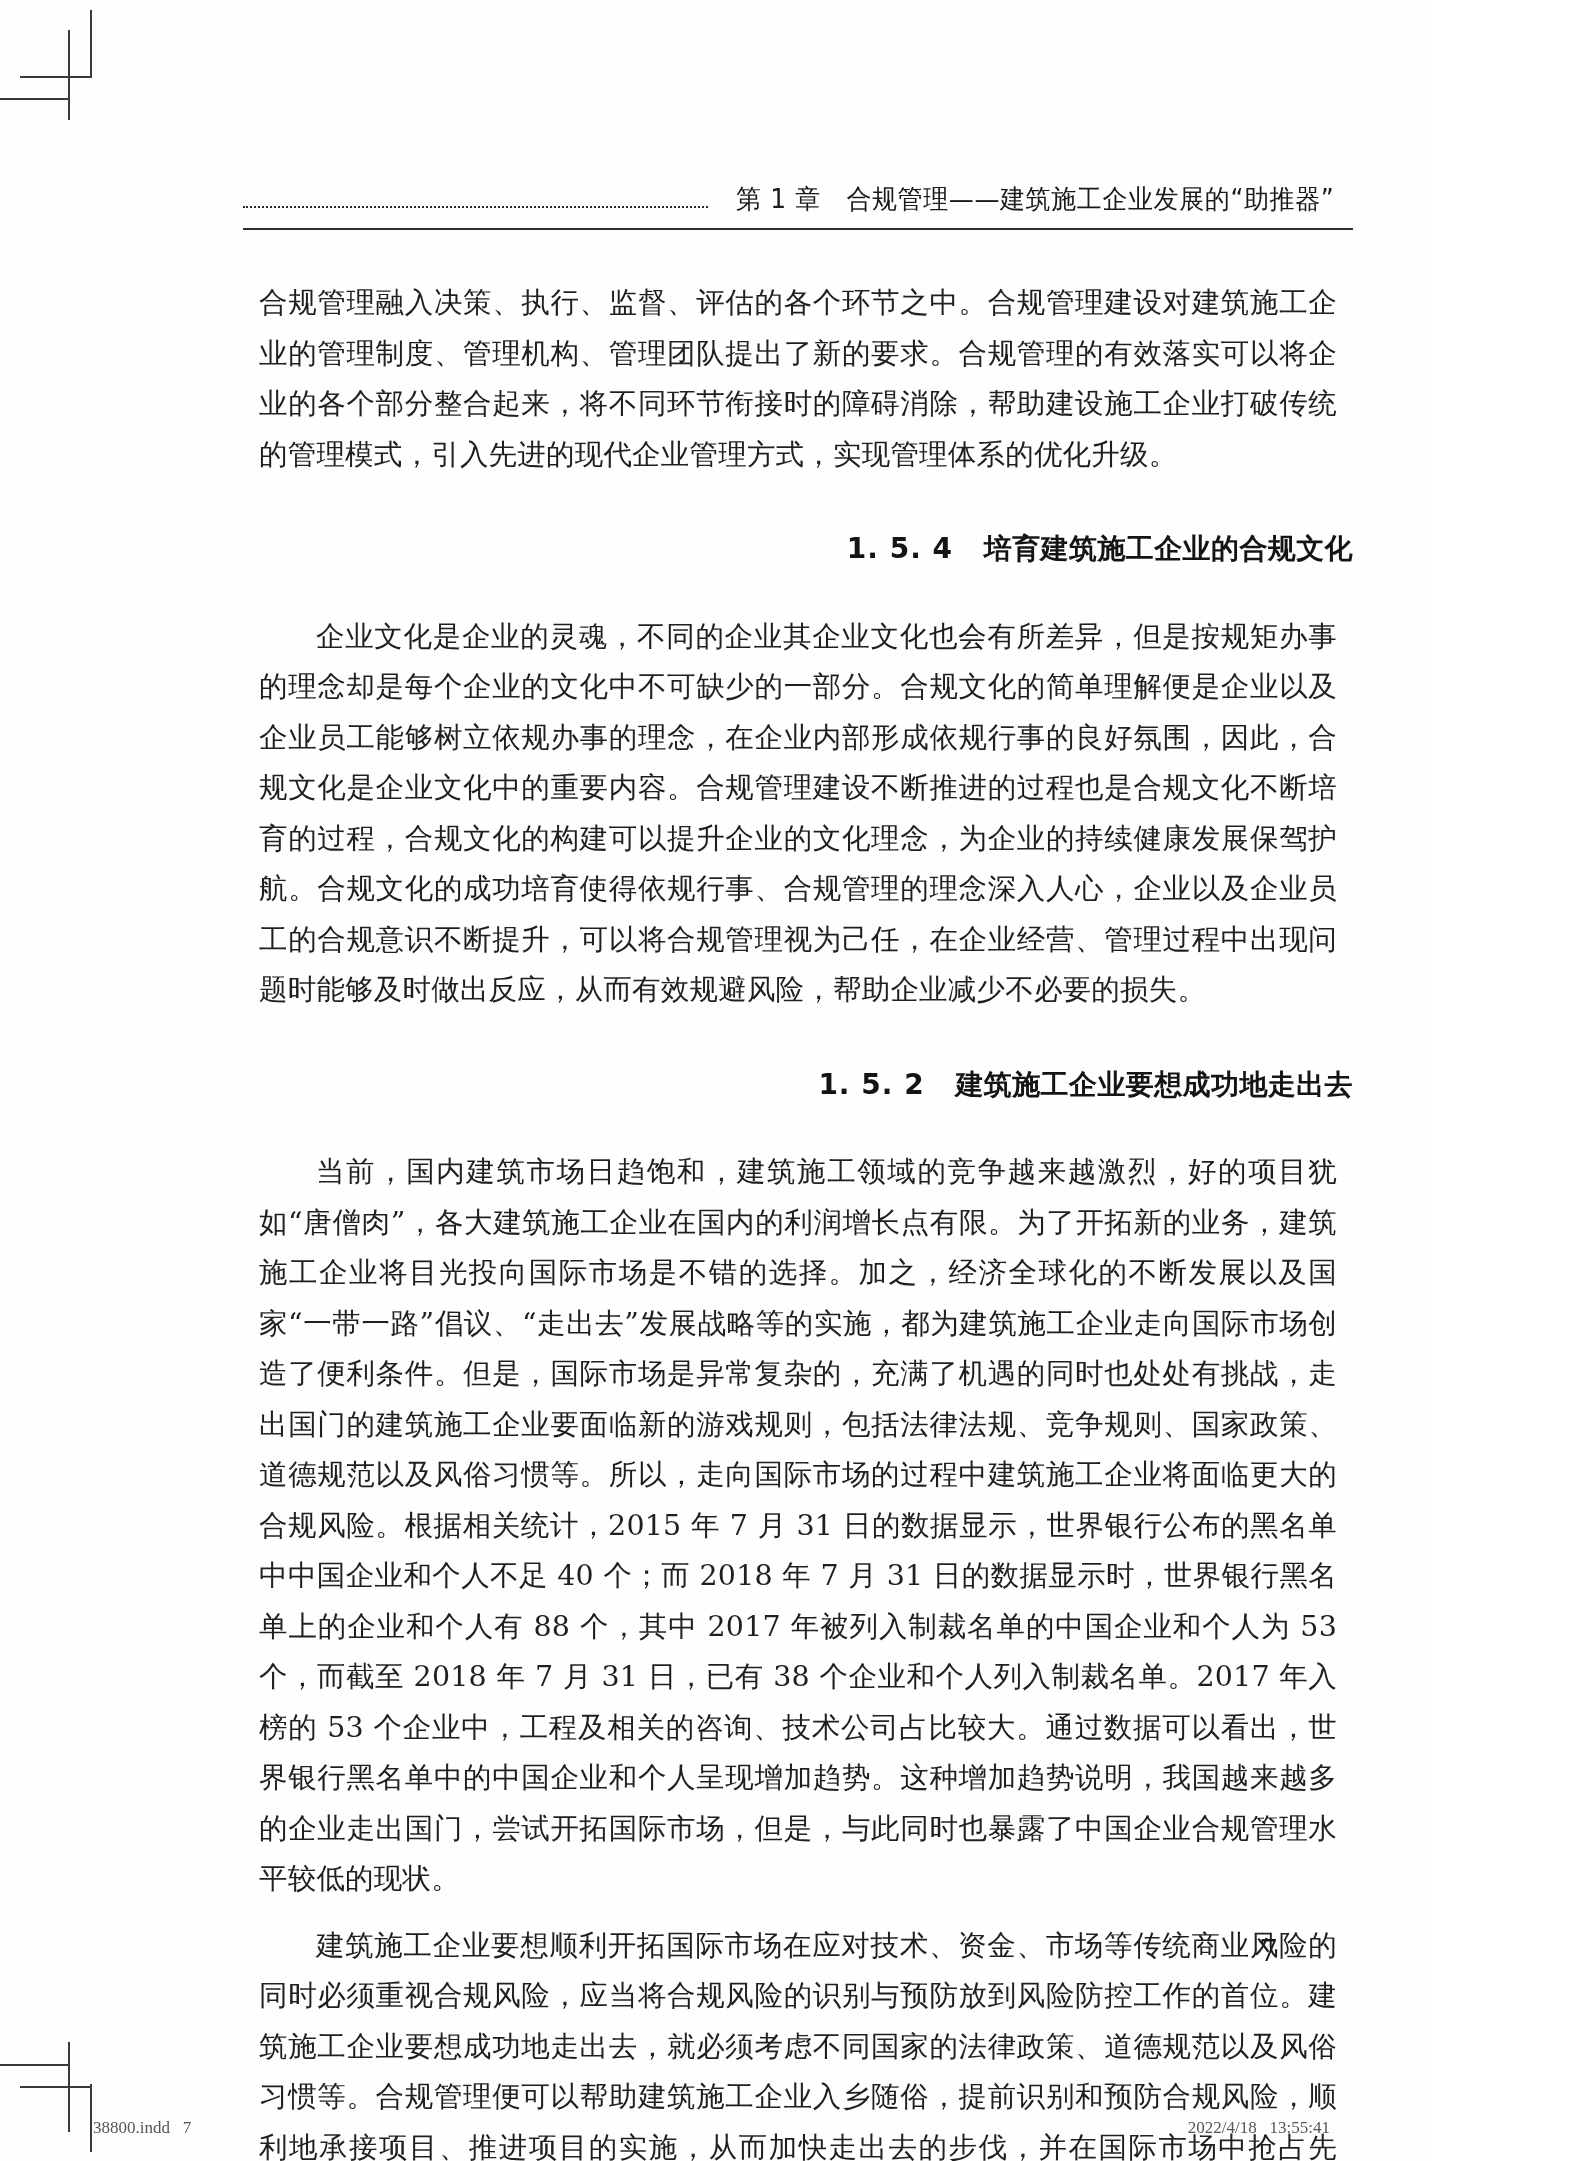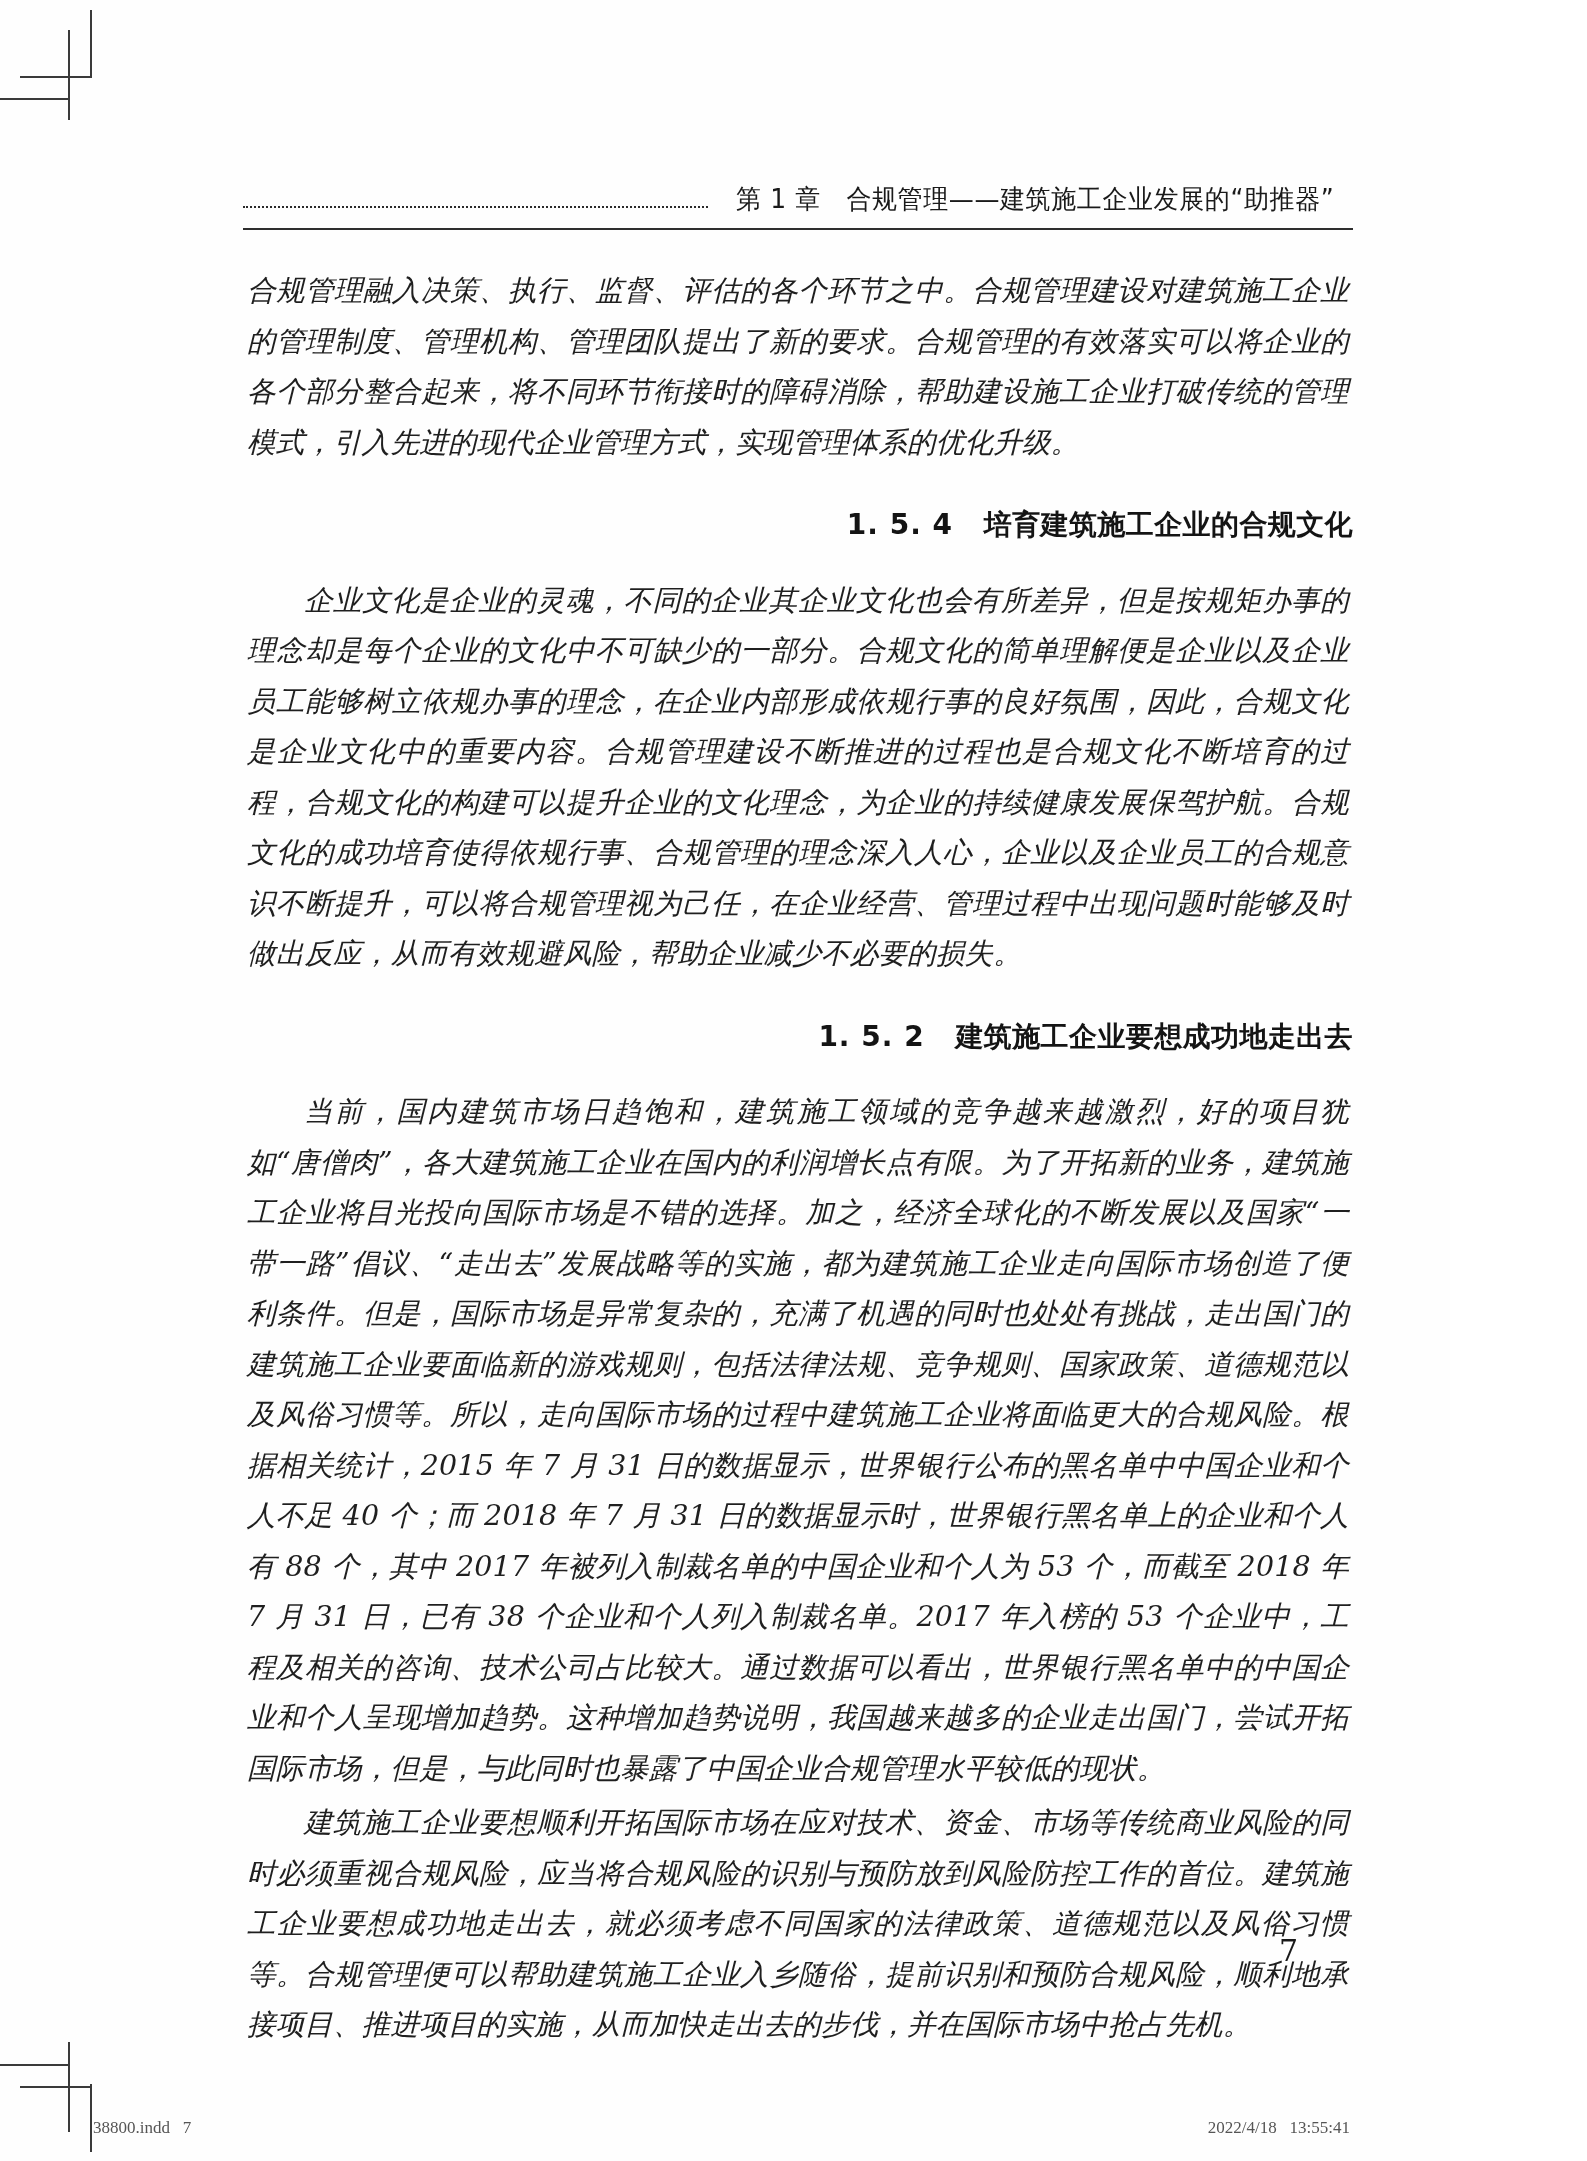--- a/index.html
+++ b/index.html
@@ -11,21 +11,20 @@
     font-family: "Liberation Serif", "DejaVu Serif", serif;
     color: #1c1c1c;
   }
 
   .page {
     position: relative;
     width: 1430px;
     height: 2161px;
     background: #fefefe;
     overflow: hidden;
-    padding-left: 20px;
   }
 
   
   .crop {
     position: absolute;
     pointer-events: none;
   }
   .crop span {
     position: absolute;
     background: #3a3a3a;
@@ -80,30 +79,29 @@
   }
 
   
   .content {
     position: absolute;
     left: 243px;
     top: 262px;
     width: 1110px;
   }
   p.para {
-    margin: 4px;
+    margin: 16px;
     font-size: 28.5px;
     line-height: 50.5px;
     text-align: justify;
     text-align-last: left;
     text-justify: inter-ideograph;
     letter-spacing: 0.2px;
     color: #1f1f1f;
     font-family: "DejaVu Serif", "Liberation Serif", serif;
-    font-style: italic;
   }
   p.indent { text-indent: 2em; }
 
   h2.section {
     margin: 0;
     font-family: "DejaVu Sans", "Liberation Sans", sans-serif;
     font-size: 28px;
     font-weight: bold;
     color: #141414;
     letter-spacing: 0.4px;

